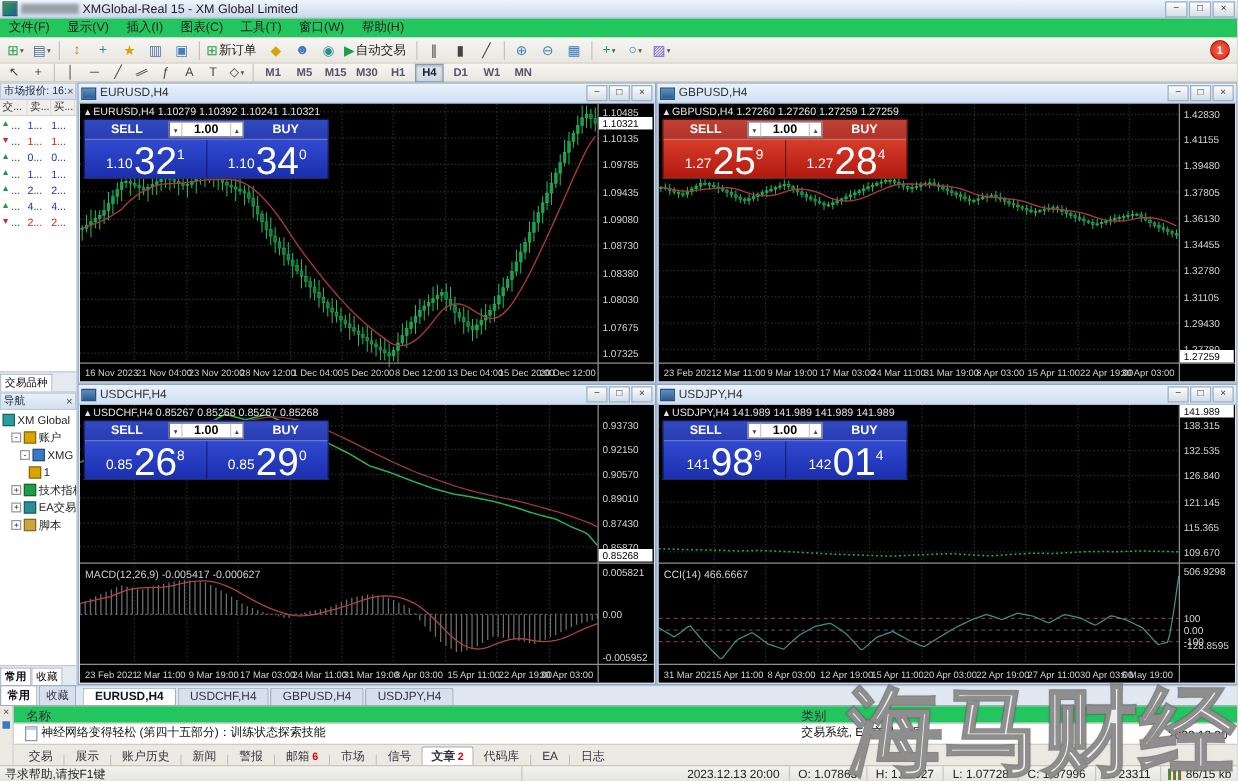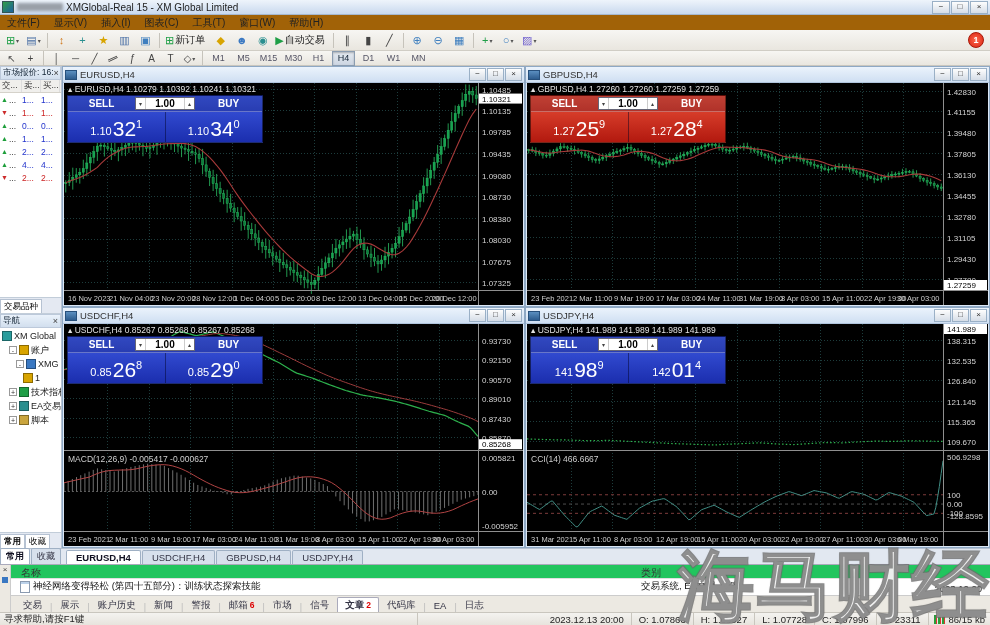--- a/index.html
+++ b/index.html
@@ -7,34 +7,34 @@
         font-family:"Liberation Sans",sans-serif;-webkit-font-smoothing:antialiased;}
   
   .titlebar{position:absolute;left:0;top:0;width:990px;height:15px;display:flex;align-items:center;gap:3px;
             background:linear-gradient(#eef4fb,#c9d9ee);border-bottom:1px solid #a6b8cf;font-size:10px;color:#222;padding-left:2px;box-sizing:border-box;}
   .app-icon{width:10px;height:10px;background:linear-gradient(135deg,#2e9e46,#1d5fa0);border:1px solid #355;}
   .redacted{width:46px;height:8px;background:#9aa0a8;filter:blur(1.4px);border-radius:1px;}
   .win-btns{margin-left:auto;display:flex;gap:1px;padding-right:2px;}
   .win-btn{width:16px;height:11px;font-size:8px;line-height:10px;text-align:center;color:#333;
            background:linear-gradient(#fdfdfd,#d5dde7);border:1px solid #9ab0c6;}
   .menubar{position:absolute;left:0;top:15px;width:990px;height:15px;display:flex;align-items:center;
-           background:#a16207;border-bottom:1px solid #d8d5ce;font-size:10px;color:#222;}
+           background:#22c55e;border-bottom:1px solid #d8d5ce;font-size:10px;color:#222;}
   .menu-item{padding:0 7px;height:15px;line-height:15px;}
   .toolbar1{position:absolute;left:0;top:30px;width:990px;height:21px;display:flex;align-items:center;
             background:linear-gradient(#f7f6f3,#e9e6df);border-bottom:1px solid #d0cdc5;padding-left:2px;box-sizing:border-box;}
   .toolbar2{position:absolute;left:0;top:51px;width:990px;height:15px;display:flex;align-items:center;
             background:linear-gradient(#f7f6f3,#e9e6df);border-bottom:1px solid #c9c6be;padding-left:2px;box-sizing:border-box;}
   .tb-icon{min-width:17px;height:17px;display:flex;align-items:center;justify-content:center;font-size:11px;margin:0 1px;
            border:1px solid transparent;border-radius:2px;}
   .toolbar2 .tb-icon{height:13px;min-width:15px;font-size:10px;}
   .tb-label{font-size:10px;color:#222;margin:0 3px 0 1px;}
   .tb-dd{font-size:6px;color:#555;margin-left:1px;}
   .tb-sep{width:1px;height:15px;background:#c6c3bb;margin:0 3px;}
   .rot65{transform:rotate(65deg);display:inline-block;}
-  .tf{min-width:21px;height:13px;font-size:9px;font-weight:normal;color:#556;text-align:center;line-height:13px;margin:0 1px;border:1px solid transparent;}
+  .tf{min-width:21px;height:13px;font-size:9px;font-weight:bold;color:#556;text-align:center;line-height:13px;margin:0 1px;border:1px solid transparent;}
   .tf.active{border:1px solid #8a9cb0;background:linear-gradient(#e3e9f0,#cdd6e2);box-shadow:inset 0 1px 2px rgba(0,0,0,.25);color:#123;}
   .bell{margin-left:auto;margin-right:6px;width:14px;height:14px;border-radius:50%;background:radial-gradient(#ff6a4e,#d92211);
         color:#fff;font-size:9px;font-weight:bold;display:flex;align-items:center;justify-content:center;border:1px solid #a81808;}
   
   .sidebar{position:absolute;left:0;top:66px;width:62px;height:482px;background:#f4f3f0;border-right:1px solid #b8c4d4;
            display:flex;flex-direction:column;box-sizing:border-box;}
   .panel-head{height:14px;flex:none;background:linear-gradient(#eaf2fb,#d2dfee);border:1px solid #bcc9da;display:flex;align-items:center;
               font-size:8.5px;padding:0 2px;color:#123;white-space:nowrap;overflow:hidden;box-sizing:border-box;}
   .ph-close{margin-left:auto;font-size:9px;color:#444;flex:none;}
   .mw-cols{height:12px;flex:none;display:flex;background:#f0efec;border-bottom:1px solid #d5d2ca;font-size:8.5px;color:#333;}
@@ -71,21 +71,21 @@
   .tp-red{background:linear-gradient(#ea4f38,#b2190f);}
   .tp-r1{display:flex;height:15px;align-items:center;background:rgba(0,0,40,.18);border-bottom:1px solid rgba(255,255,255,.3);}
   .tp-sell,.tp-buy{flex:1;color:#fff;font-size:10px;font-weight:bold;display:flex;align-items:center;justify-content:center;}
   .tp-volw{display:flex;background:#fff;border:1px solid #667;margin:1px 0;}
   .tp-varr{width:9px;font-size:6px;color:#444;display:flex;align-items:center;justify-content:center;border-left:1px solid #ccc;}
   .tp-varr:first-child{border-left:none;border-right:1px solid #ccc;}
   .tp-vol{width:38px;font-size:10px;font-weight:bold;color:#000;display:flex;align-items:center;justify-content:center;}
   .tp-r2{display:flex;height:30px;}
   .tp-price{flex:1;display:flex;align-items:flex-end;justify-content:center;color:#fff;padding-bottom:2px;}
   .tp-pre{font-size:11px;margin:0 1px 3px 0;}
-  .tp-big{font-size:21px;line-height:22px;}
+  .tp-big{font-size:31px;line-height:22px;}
   .tp-sup{font-size:11px;transform:translateY(-10px);}
   .tp-psep{width:1px;background:rgba(0,0,30,.45);}
   
   .tabstrip{position:absolute;left:0;top:548px;width:990px;height:16px;background:#e2e8f1;border-top:1px solid #b6c2d2;
             display:flex;align-items:flex-end;box-sizing:border-box;}
   .ctab{border:1px solid #9fb0c4;border-bottom:none;background:#d7e0ec;font-size:9.5px;padding:1px 9px;margin-right:1px;
         border-radius:2px 2px 0 0;color:#334;white-space:nowrap;}
   .ctab.active{background:#fff;font-weight:bold;color:#112;}
   .ctab.small{padding:1px 5px;font-size:9px;}
   .terminal{position:absolute;left:0;top:564px;width:990px;height:48px;background:#fff;border-top:1px solid #aab;display:flex;box-sizing:border-box;}

